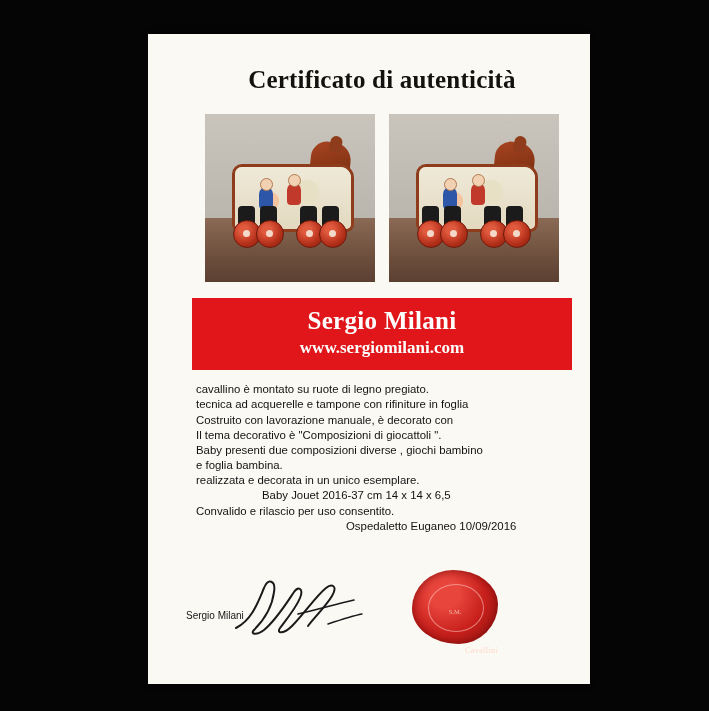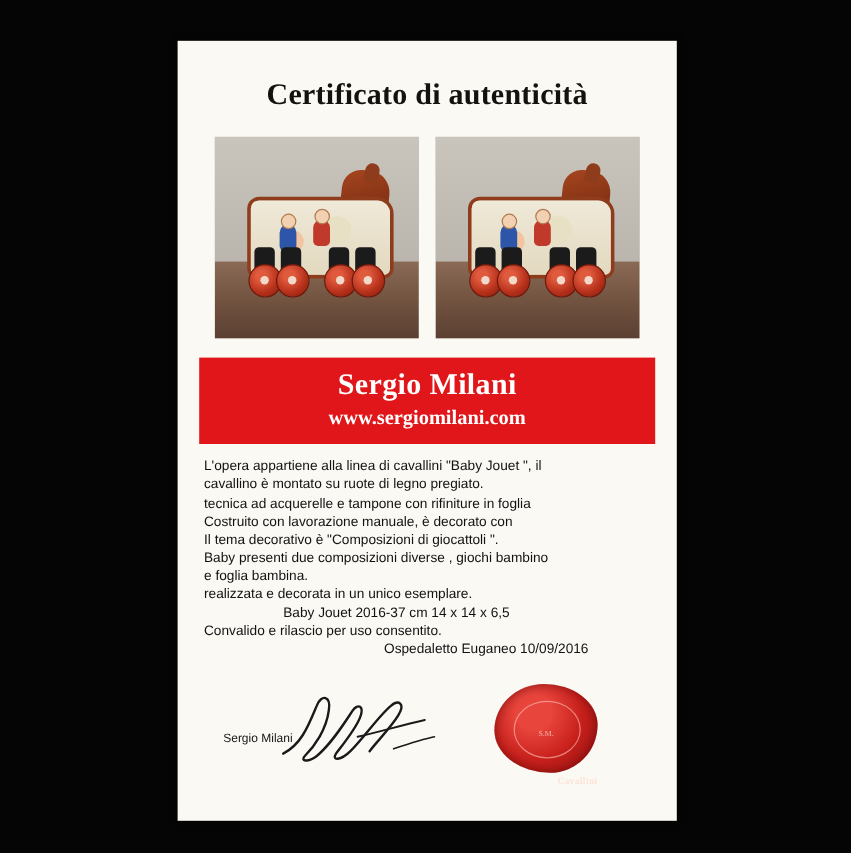--- a/index.html
+++ b/index.html
@@ -21,20 +21,21 @@
   }
   .certificate {
     position: absolute;
     left: 148px;
     top: 34px;
     width: 416px;
     height: 650px;
     background: #fbf9f4;
     box-shadow: 0 0 6px rgba(0,0,0,0.6);
     overflow: hidden;
+    padding-left: 26px;
   }
   .cert-title {
     text-align: center;
     font-family: "Liberation Serif", serif;
     font-size: 25px;
     font-weight: bold;
     color: #14120f;
     letter-spacing: 0.2px;
     margin-top: 32px;
   }
@@ -328,21 +329,20 @@
       </div>
 
     </div>
 
     <div class="red-banner">
       <div class="name">Sergio Milani</div>
       <div class="site">www.sergiomilani.com</div>
     </div>
 
     <div class="body-text">
-      <p>L'opera  appartiene  alla  linea  di cavallini "Baby Jouet ", il</p>
       <p>cavallino  è  montato su ruote di legno pregiato.</p>
       <p>tecnica   ad   acquerelle e tampone   con rifiniture in foglia</p>
       <p>Costruito   con   lavorazione  manuale,   è  decorato  con</p>
       <p>Il  tema   decorativo  è  "Composizioni di giocattoli ".</p>
       <p>Baby presenti due composizioni diverse ,   giochi bambino</p>
       <p>e foglia bambina.</p>
       <p>realizzata e decorata in un unico esemplare.</p>
       <p class="indent-1">Baby Jouet 2016-37      cm 14 x 14 x 6,5</p>
       <p>Convalido e rilascio per uso consentito.</p>
       <p class="indent-3">Ospedaletto Euganeo 10/09/2016</p>

